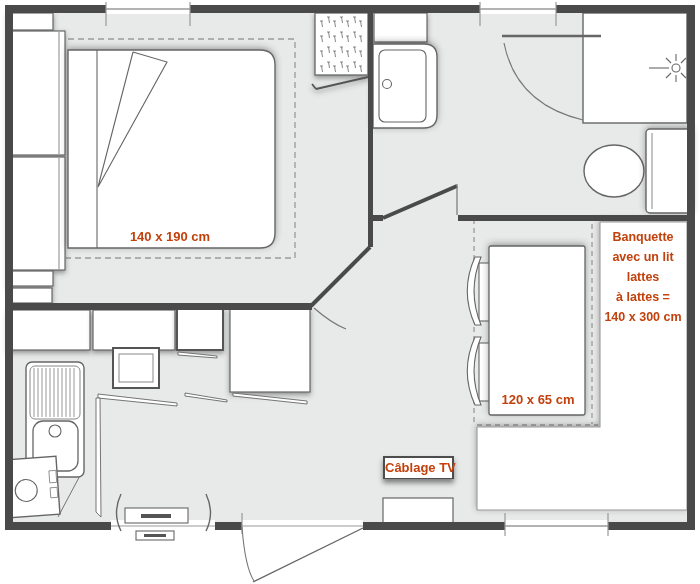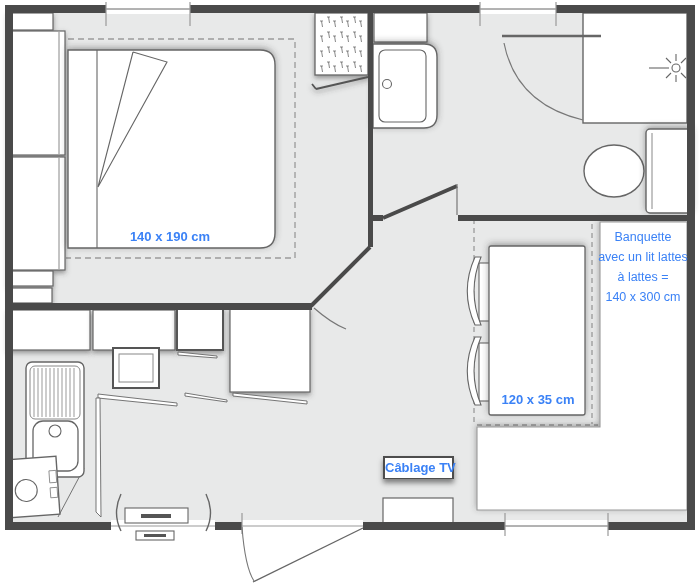--- a/index.html
+++ b/index.html
@@ -2,25 +2,25 @@
 <html><head>
 <meta charset="utf-8">
 <style>
   html,body{margin:0;padding:0;background:#ffffff;}
   #plan{
     position:relative;width:700px;height:584px;background:#ffffff;overflow:hidden;
     font-family:"Liberation Sans", sans-serif;
   }
   #plan svg{position:absolute;left:0;top:0;}
   .lbl{
-    position:absolute;color:#3b82f6;text-align:center;
+    position:absolute;color:#c2410c;text-align:center;
     font-weight:700;font-size:13px;line-height:15px;white-space:nowrap;
   }
   .lbl-banquette{
-    font-size:12.5px;font-weight:400;line-height:20px;white-space:normal;
+    font-size:12.5px;font-weight:700;line-height:20px;white-space:normal;
   }
   .lbl-tv{
     box-sizing:border-box;width:71px;height:23px;background:#ffffff;
     border:2px solid #4d4d4d;border-bottom-width:1px;
     box-shadow:0 4px 5px rgba(40,40,40,.55);
     font-size:13px;line-height:19px;
   }
 </style>
 </head>
 <body>
@@ -225,21 +225,21 @@
     <rect x="242" y="520" width="121" height="11" fill="#fff"></rect>
     <line x1="242" y1="526" x2="363" y2="526" stroke="#999" stroke-width="1"></line>
     <line x1="242" y1="513" x2="242" y2="534" stroke="#999" stroke-width="1.2"></line>
     <line x1="363" y1="528" x2="253" y2="582" stroke="#666" stroke-width="1.3"></line>
     <path d="M242 527 Q245 567 254 581" fill="none" stroke="#777" stroke-width="1.1"></path>
   </g>
 </svg>
 
 <div class="lbl" style="left:110px;top:229px;width:120px;">140 x 190 cm</div>
 
-<div class="lbl" style="left:486px;top:392px;width:104px;">120 x 35 cm</div>
+<div class="lbl" style="left:486px;top:392px;width:104px;">120 x 65 cm</div>
 
 <div class="lbl lbl-banquette" style="left:596px;top:227px;width:94px;">
   <span>Banquette</span><br>
   <span>avec un lit lattes</span><br>
   <span>à lattes =</span><br>
   <span>140 x 300 cm</span>
 </div>
 
 <div class="lbl lbl-tv" style="left:383px;top:456px;">Câblage TV</div>
 </div>

